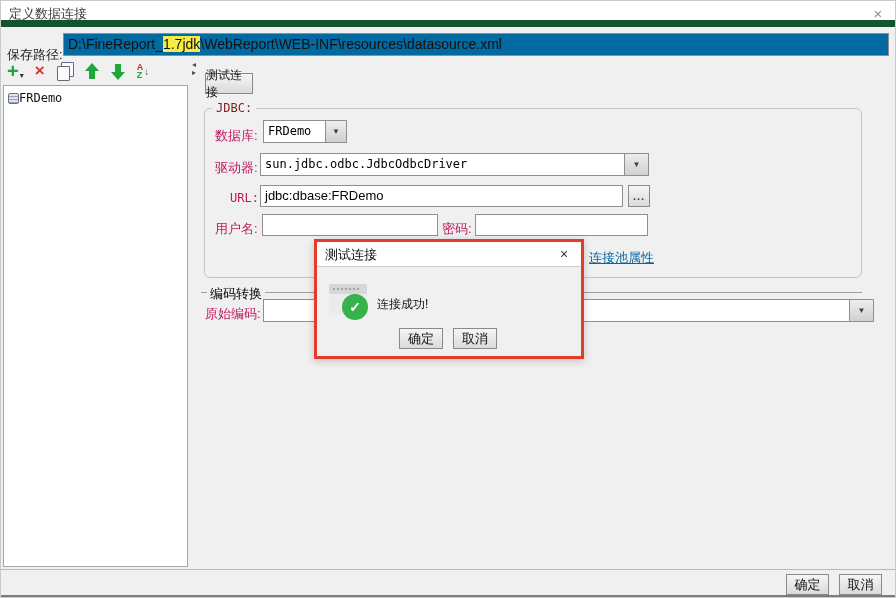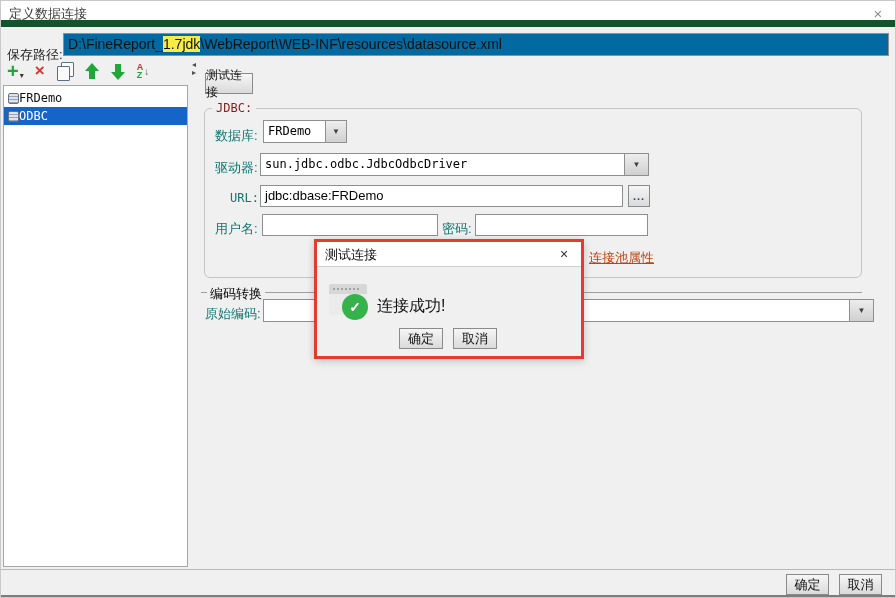--- a/index.html
+++ b/index.html
@@ -54,42 +54,42 @@
   .db-icon { width:11px; height:11px; flex:0 0 11px; border:1px solid #6a7183; border-radius:2px;
              background:repeating-linear-gradient(180deg,#dfe3ec 0 2px,#9aa2b5 2px 3px); }
 
   
   .splitter { position:absolute; left:189px; top:60px; width:8px; display:flex; flex-direction:column;
               align-items:center; line-height:8px; font-size:8px; color:#4a4a4a; cursor:pointer; }
 
   
   .btn { background:linear-gradient(#f6f6f6,#dadada); border:1px solid #8a8a8a; display:flex;
          align-items:center; justify-content:center; font-size:12px; color:#111; cursor:pointer; }
-  .lbl { position:absolute; font-size:13px; color:#0f766e; }
+  .lbl { position:absolute; font-size:13px; color:#be185d; }
   .field { background:#fff; border:1px solid #8f8f8f; height:23px; font-size:12px; line-height:21px;
            padding-left:4px; overflow:hidden; white-space:nowrap; }
   .mono { font-family:"DejaVu Sans Mono", monospace; }
   .combo { position:absolute; display:flex; }
   .combo .cbtn { width:21px; height:23px; background:linear-gradient(#ededed,#d0d0d0);
                  border:1px solid #8f8f8f; border-left:none; display:flex; align-items:center;
                  justify-content:center; font-size:8px; color:#3f3f3f; cursor:pointer; }
 
   .test-btn { position:absolute; left:204px; top:72px; width:48px; height:21px; }
 
   .jdbc-group { position:absolute; left:203px; top:107px; width:658px; height:170px;
                 border:1px solid #c5c5c5; border-radius:6px; }
   .jdbc-title { position:absolute; left:211px; top:100px; background:#f0f0f0; padding:0 4px;
                 font-family:"DejaVu Sans Mono", monospace; font-size:12px; color:#7f1d1d; }
 
   .url-input { position:absolute; left:259px; top:184px; width:363px; height:22px; background:#fff;
                border:1px solid #8f8f8f; font-size:13px; line-height:20px; padding-left:4px; }
   .dots-btn { position:absolute; left:627px; top:184px; width:22px; height:22px; font-weight:bold;
               letter-spacing:1px; color:#35425e; font-size:11px; }
   .txt-input { position:absolute; height:22px; background:#fff; border:1px solid #8f8f8f; }
-  .pool-link { position:absolute; left:588px; top:248px; font-size:13px; color:#c2410c;
+  .pool-link { position:absolute; left:588px; top:248px; font-size:13px; color:#0369a1;
                text-decoration:underline; cursor:pointer; }
 
   .enc-line { position:absolute; left:200px; top:291px; width:661px; height:1px; background:#9f9f9f; }
   .enc-title { position:absolute; left:206px; top:284px; background:#f0f0f0; padding:0 3px; font-size:13px; }
 
   .footer-divider { position:absolute; left:0; top:568px; width:896px; height:1px; background:#b8b8b8; }
   .footer-btn { position:absolute; top:573px; width:43px; height:21px; font-size:13px; }
   .footer-btn.ok { left:785px; } .footer-btn.cancel { left:838px; }
   .bottom-strip { position:absolute; left:0; bottom:0; width:100%; height:2px; background:#7d7d7d; }
 
@@ -103,21 +103,21 @@
                      font-size:14px; color:#333; cursor:pointer; }
   .win-icon { position:absolute; left:12px; top:42px; width:38px; height:31px; background:#ebebeb;
               border-radius:2px; }
   .win-icon::before { content:""; position:absolute; left:0; top:0; width:100%; height:10px;
               background:#d7d7d7; border-radius:2px 2px 0 0; }
   .win-icon::after { content:""; position:absolute; left:4px; top:4px; width:28px; height:2px;
               background:repeating-linear-gradient(90deg,#a3a3a3 0 2px,transparent 2px 4px); }
   .check-circle { position:absolute; left:25px; top:52px; width:26px; height:26px; border-radius:50%;
               background:#35b24a; color:#fff; display:flex; align-items:center; justify-content:center;
               font-size:14px; font-weight:bold; }
-  .dlg-msg { position:absolute; left:60px; top:54px; font-size:16px; color:#111; }
+  .dlg-msg { position:absolute; left:60px; top:54px; font-size:12px; color:#111; }
   .dlg-btn { position:absolute; top:86px; width:44px; height:21px; font-size:13px; }
   .dlg-btn.ok { left:82px; } .dlg-btn.cancel { left:136px; }
 </style>
 </head>
 <body>
 
 <div class="window">
 
   <div class="titlebar">
     <span class="title">定义数据连接</span>
@@ -156,24 +156,20 @@
           <span class="z">Z</span>
       </span>
       <span class="sarrow">↓</span>
     </span>
   </div>
 
   <div class="list-panel">
     <div class="list-item">
       <span class="db-icon"></span>
       <span>FRDemo</span>
-    </div>
-    <div class="list-item selected">
-      <span class="db-icon"></span>
-      <span>ODBC</span>
     </div>
   </div>
 
   <div class="splitter">
     <span>◂</span>
     <span>▸</span>
   </div>
 
   <div class="btn test-btn">测试连接</div>
 

